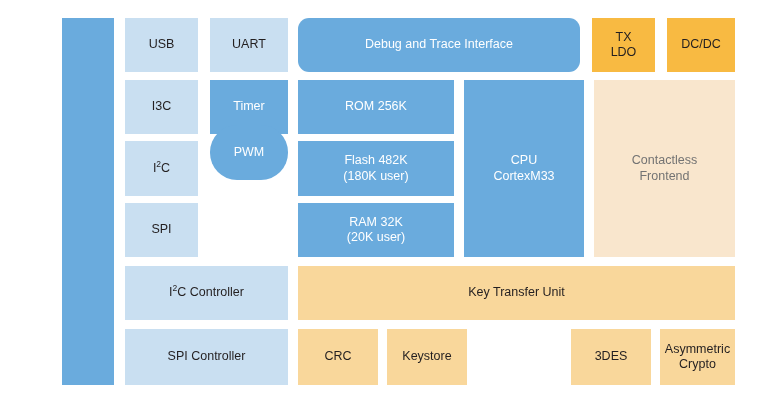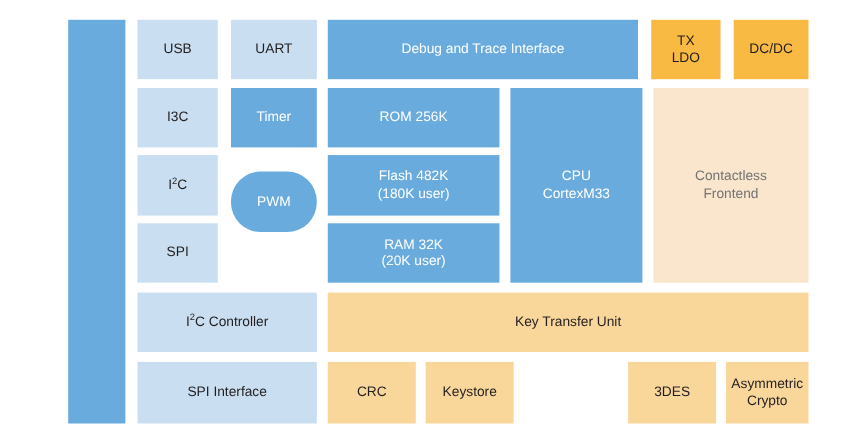--- a/index.html
+++ b/index.html
@@ -32,21 +32,21 @@
 <body>
 
 <div id="diagram">
 
   <div class="blk c-bluebar" style="left:62px;top:18px;width:52px;height:367px;"></div>
 
   <div class="blk c-lightblue" style="left:125px;top:18px;width:73px;height:54px;">USB</div>
 
   <div class="blk c-lightblue" style="left:210px;top:18px;width:78px;height:54px;text-align:center;">UART</div>
 
-  <div class="blk c-midblue" style="left:298px;top:18px;width:282px;height:54px;">Debug and Trace Interface</div>
+  <div class="blk c-midblue" style="left:298px;top:18px;width:282px;height:54px;border-radius:11px;">Debug and Trace Interface</div>
 
   <div class="blk c-orange" style="left:667px;top:18px;width:68px;height:54px;">DC/DC</div>
 
   <div class="blk c-orange" style="left:592px;top:18px;width:63px;height:54px;">TX
 LDO</div>
 
   <div class="blk c-lightblue" style="left:125px;top:80px;width:73px;height:54px;">I3C</div>
 
   <div class="blk c-midblue" style="left:210px;top:80px;width:78px;height:54px;">Timer</div>
 
@@ -55,37 +55,37 @@
   <div class="blk c-midblue" style="left:464px;top:80px;width:120px;height:177px;">CPU
 CortexM33</div>
 
   <div class="blk c-paleorange" style="left:594px;top:80px;width:141px;height:177px;">Contactless
 Frontend</div>
 
   <div class="blk c-lightblue" style="left:125px;top:141px;width:73px;height:55px;">
     <span><span>I</span><span class="sup">2</span><span>C</span></span>
   </div>
 
-  <div class="blk c-midblue" style="left:210px;top:156px;width:78px;height:55px;border-radius:27px;">PWM</div>
+  <div class="blk c-midblue" style="left:210px;top:125px;width:78px;height:55px;border-radius:27px;">PWM</div>
 
   <div class="blk c-midblue" style="left:298px;top:141px;width:156px;height:55px;">Flash 482K
 (180K user)</div>
 
   <div class="blk c-lightblue" style="left:125px;top:203px;width:73px;height:54px;">SPI</div>
 
   <div class="blk c-midblue" style="left:298px;top:203px;width:156px;height:54px;">RAM 32K
 (20K user)</div>
 
   <div class="blk c-lightblue" style="left:125px;top:266px;width:163px;height:54px;">
     <span><span>I</span><span class="sup">2</span><span>C Controller</span></span>
   </div>
 
   <div class="blk c-lightorange" style="left:298px;top:266px;width:437px;height:54px;">Key Transfer Unit</div>
 
-  <div class="blk c-lightblue" style="left:125px;top:329px;width:163px;height:56px;">SPI Interface</div>
+  <div class="blk c-lightblue" style="left:125px;top:329px;width:163px;height:56px;">SPI Controller</div>
 
   <div class="blk c-lightorange" style="left:298px;top:329px;width:80px;height:56px;">CRC</div>
 
   <div class="blk c-lightorange" style="left:387px;top:329px;width:80px;height:56px;">Keystore</div>
 
 
   <div class="blk c-lightorange" style="left:571px;top:329px;width:80px;height:56px;">3DES</div>
 
   <div class="blk c-lightorange" style="left:660px;top:329px;width:75px;height:56px;">Asymmetric
 Crypto</div>

